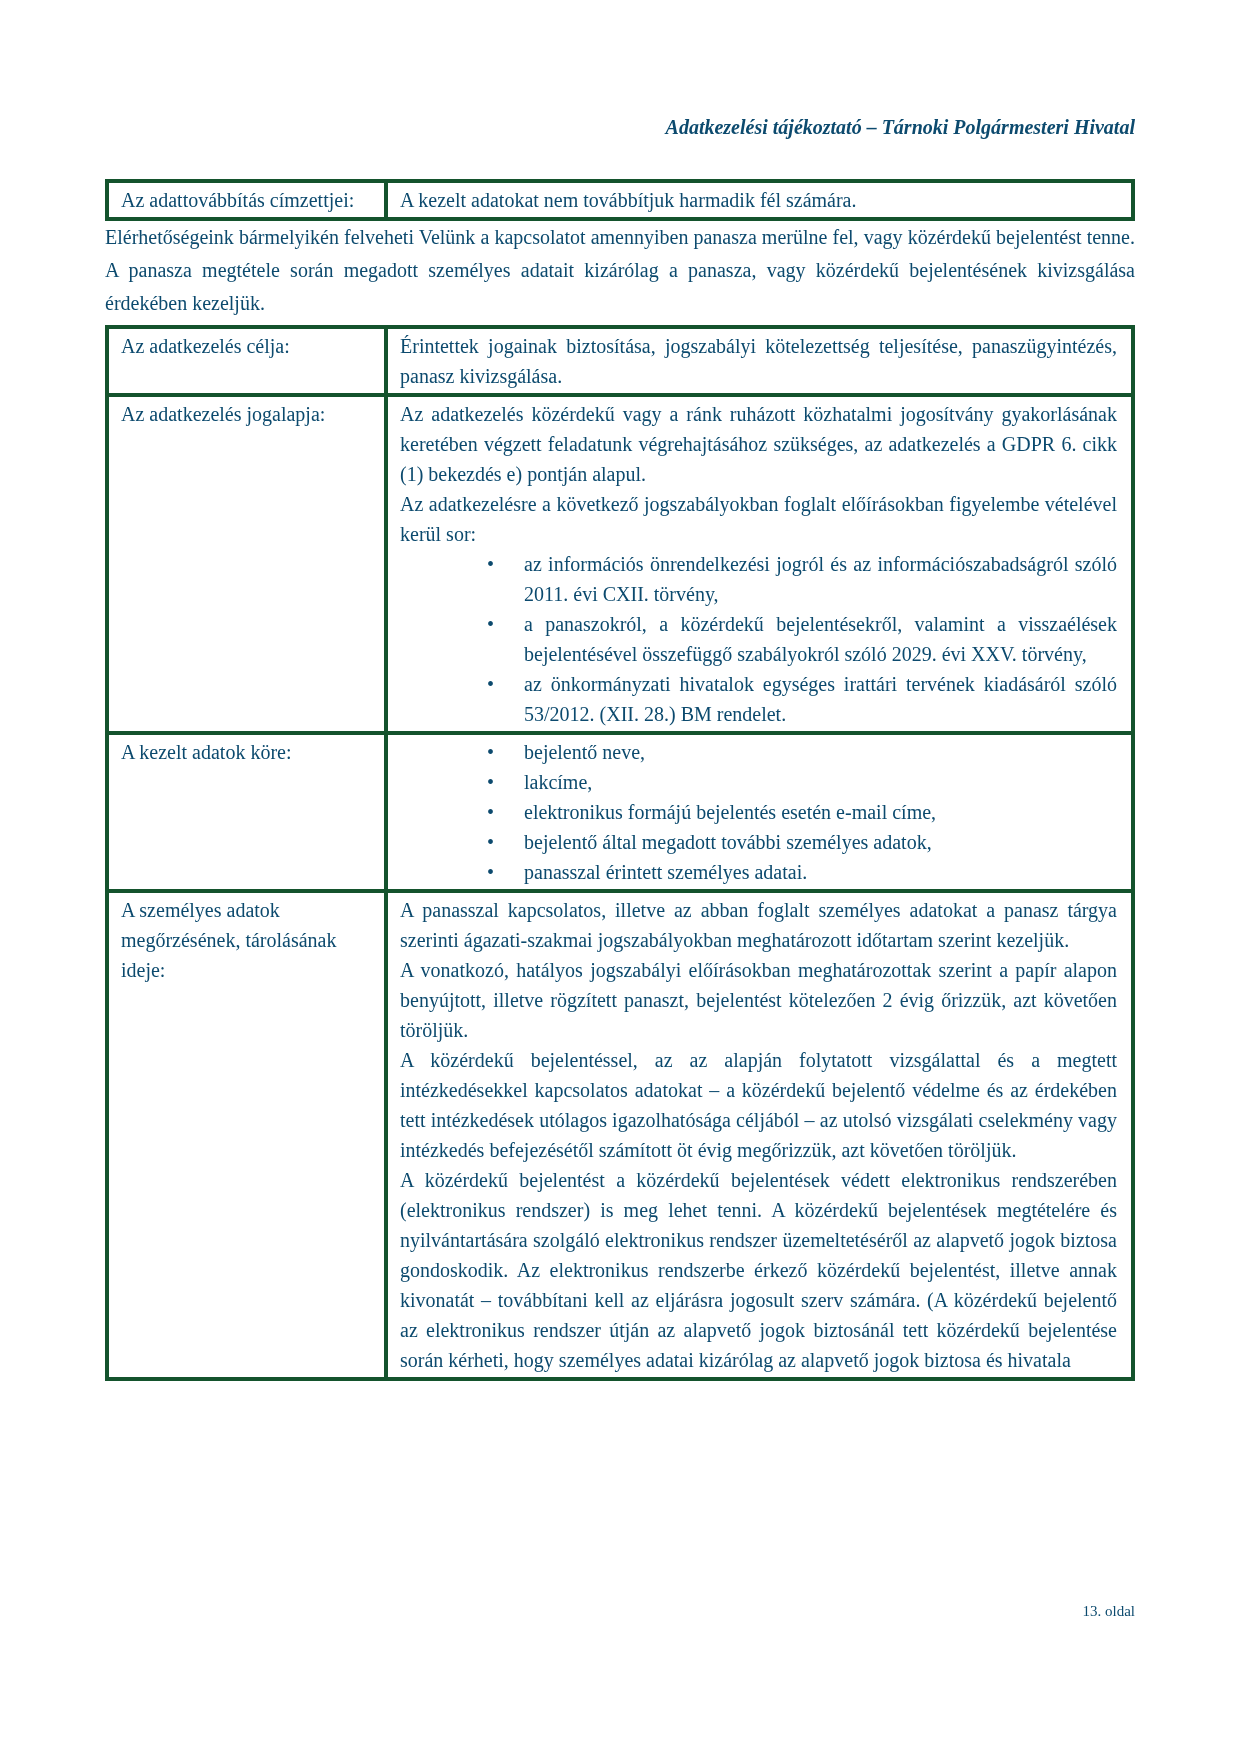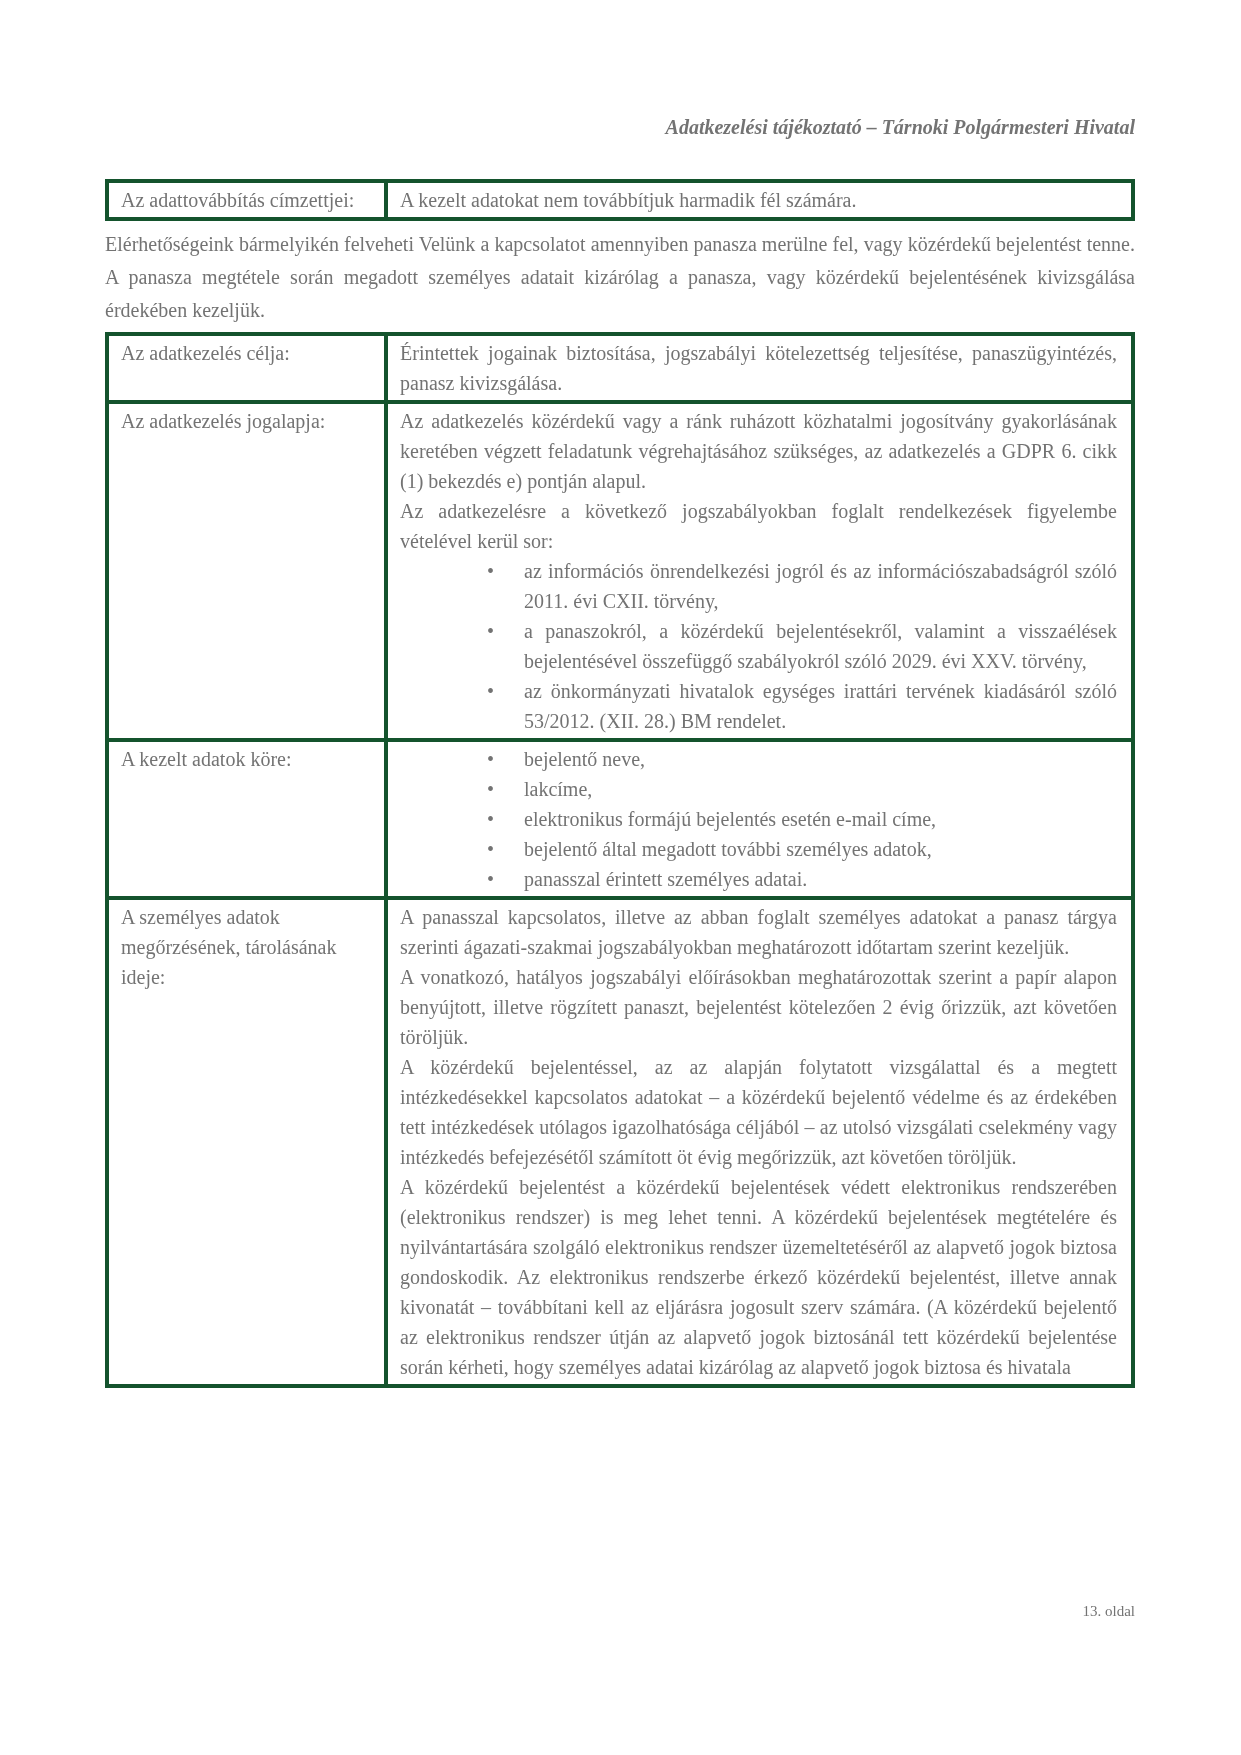--- a/index.html
+++ b/index.html
@@ -5,21 +5,21 @@
   html, body { margin: 0; padding: 0; background: #888; }
   .page {
     position: relative;
     width: 1241px;
     height: 1755px;
     margin: 0 auto;
     background: #ffffff;
     box-sizing: border-box;
     padding: 112px 106px 0 105px;
     font-family: "Liberation Serif", serif;
-    color: #737373;
+    color: #0c4a6e;
     overflow: hidden;
   }
   .header-title {
     font-size: 20px;
     line-height: 30px;
     font-weight: bold;
     font-style: italic;
     text-align: right;
   }
   table.doc-table {
@@ -43,21 +43,20 @@
     text-align: justify;
   }
   .top-table { margin-top: 37px; }
   .section-heading {
     margin-top: 50px;
     font-size: 20px;
     line-height: 30px;
     font-weight: bold;
   }
   .intro-para {
-    margin-top: 7px;
     font-size: 20px;
     line-height: 33px;
     text-align: justify;
   }
   .main-table { margin-top: 5px; }
   .value-cell p.cell-para { margin: 0; }
   ul.bullet-list { margin: 0; padding: 0 0 0 76px; }
   ul.bullet-list li {
     list-style: none;
     position: relative;
@@ -102,21 +101,21 @@
         <tr>
           <td class="label-cell">Az adatkezelés célja:</td>
           <td class="value-cell">
             <p class="cell-para">Érintettek jogainak biztosítása, jogszabályi kötelezettség teljesítése, panaszügyintézés, panasz kivizsgálása.</p>
           </td>
         </tr>
         <tr>
           <td class="label-cell">Az adatkezelés jogalapja:</td>
           <td class="value-cell">
             <p class="cell-para">Az adatkezelés közérdekű vagy a ránk ruházott közhatalmi jogosítvány gyakorlásának keretében végzett feladatunk végrehajtásához szükséges, az adatkezelés a GDPR 6. cikk (1) bekezdés e) pontján alapul.</p>
-            <p class="cell-para">Az adatkezelésre a következő jogszabályokban foglalt rendelkezések figyelembe vételével kerül sor:</p>
+            <p class="cell-para">Az adatkezelésre a következő jogszabályokban foglalt előírásokban figyelembe vételével kerül sor:</p>
             <ul class="bullet-list">
               <li>az információs önrendelkezési jogról és az információszabadságról szóló 2011. évi CXII. törvény,</li>
               <li>a panaszokról, a közérdekű bejelentésekről, valamint a visszaélések bejelentésével összefüggő szabályokról szóló 2029. évi XXV. törvény,</li>
               <li>az önkormányzati hivatalok egységes irattári tervének kiadásáról szóló 53/2012. (XII. 28.) BM rendelet.</li>
             </ul>
           </td>
         </tr>
         <tr>
           <td class="label-cell">A kezelt adatok köre:</td>
           <td class="value-cell">

